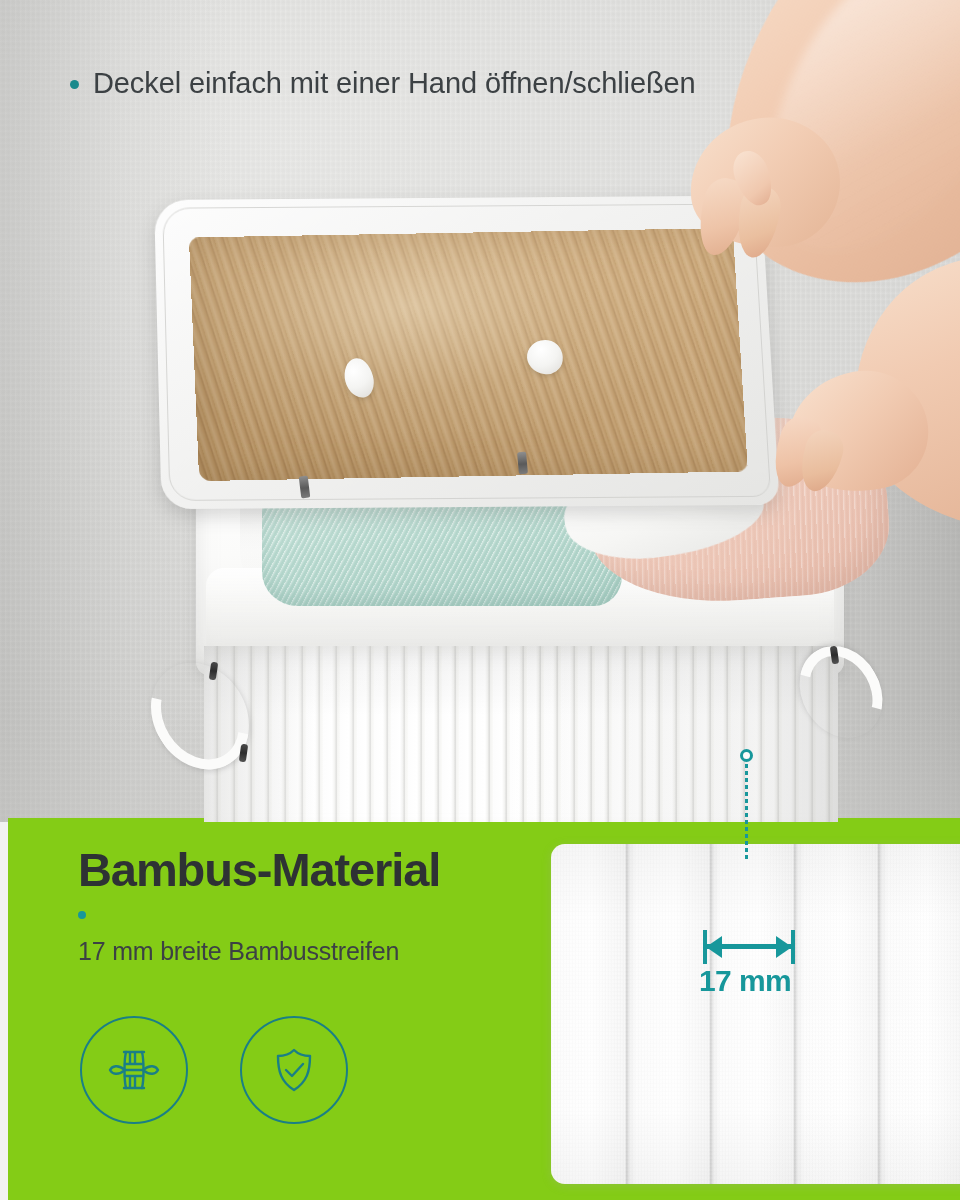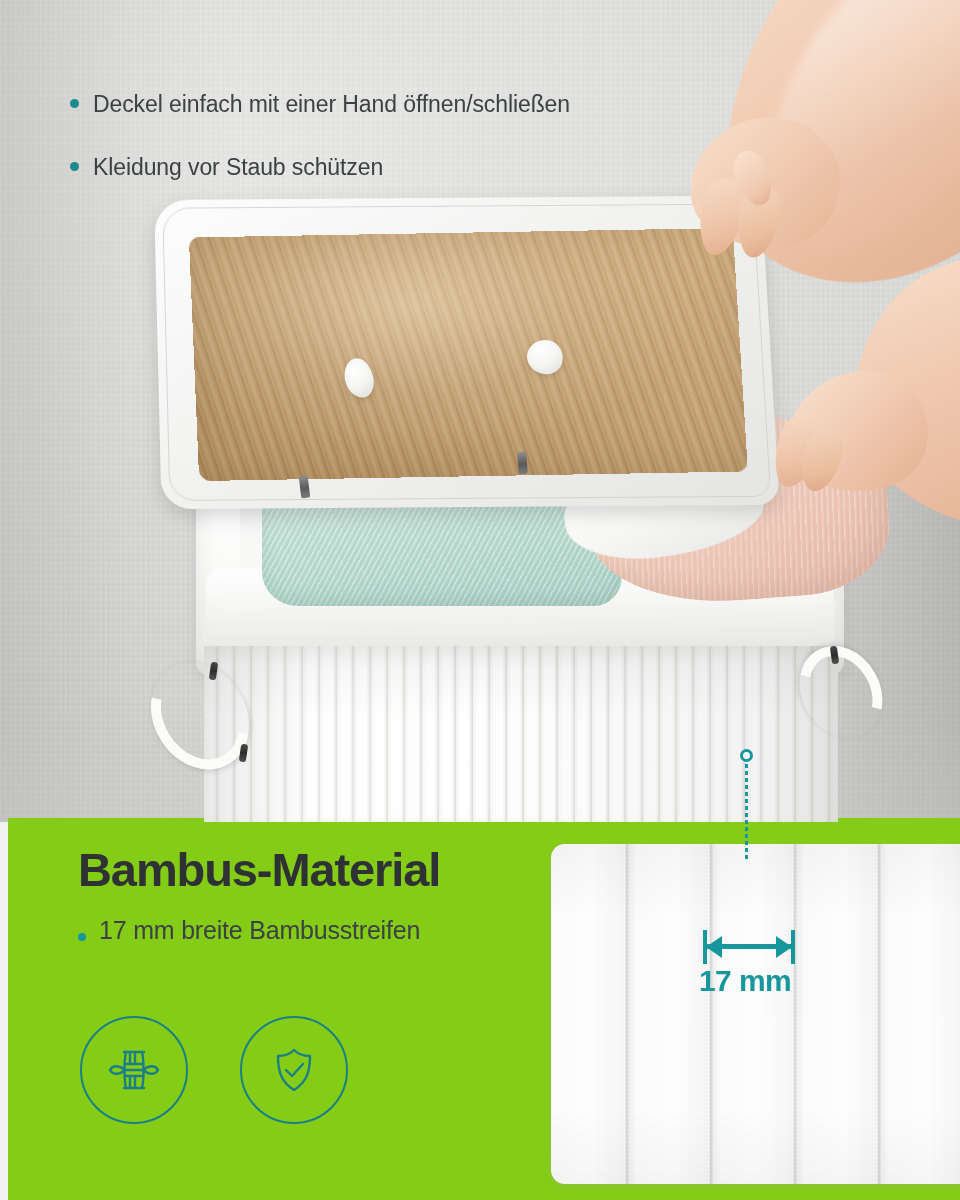--- a/index.html
+++ b/index.html
@@ -65,26 +65,25 @@
   }
   .bullet-dot {
     width: 9px; height: 9px;
     border-radius: 50%;
     background: #1a8a8c;
     flex: 0 0 auto;
     position: relative;
     top: -4px;
   }
   .bullet-text {
-    font-size: 23px;
+    font-size: 29px;
     color: #3c4144;
     letter-spacing: -0.1px;
     line-height: 1.18;
     font-weight: 400;
-    margin-top: 25px;
   }
 
   
   .arm-upper {
     position: absolute;
     z-index: 25;
     left: 742px; top: -96px;
     width: 320px; height: 400px;
     background: linear-gradient(112deg, #f7ddc9 0%, #f2cdb4 32%, #e8bb9e 68%, #dfae90 100%);
     border-radius: 48% 52% 60% 40% / 46% 40% 60% 54%;
@@ -378,24 +377,25 @@
   .info-heading {
     font-size: 47px;
     font-weight: 700;
     color: #2e3234;
     letter-spacing: -1.1px;
     line-height: 1.04;
     margin-bottom: 20px;
   }
   .info-bullet-row {
     display: flex;
-    align-items: flex-end;
+    align-items: flex-start;
     gap: 13px;
     margin-bottom: 7px;
     white-space: nowrap;
+    flex-direction: column;
   }
   .info-bullet-dot {
     width: 8px; height: 8px;
     border-radius: 50%;
     background: #17979b;
     flex: 0 0 auto;
     position: relative;
     top: -4px;
   }
   .info-bullet-text {
@@ -535,24 +535,20 @@
       <div class="rope rope-right"></div>
       <div class="grommet grommet-a"></div>
       <div class="grommet grommet-b"></div>
       <div class="grommet grommet-c"></div>
     </div>
 
     <div class="top-bullets">
       <div class="bullet-row">
         <span class="bullet-dot"></span>
         <span class="bullet-text">Deckel einfach mit einer Hand öffnen/schließen</span>
-      </div>
-      <div class="bullet-row">
-        <span class="bullet-dot"></span>
-        <span class="bullet-text">Kleidung vor Staub schützen</span>
       </div>
     </div>
   </div>
 
   <div class="callout-marker"></div>
   <div class="callout-line"></div>
 
   <div class="info-section">
 
     <div class="info-left">

